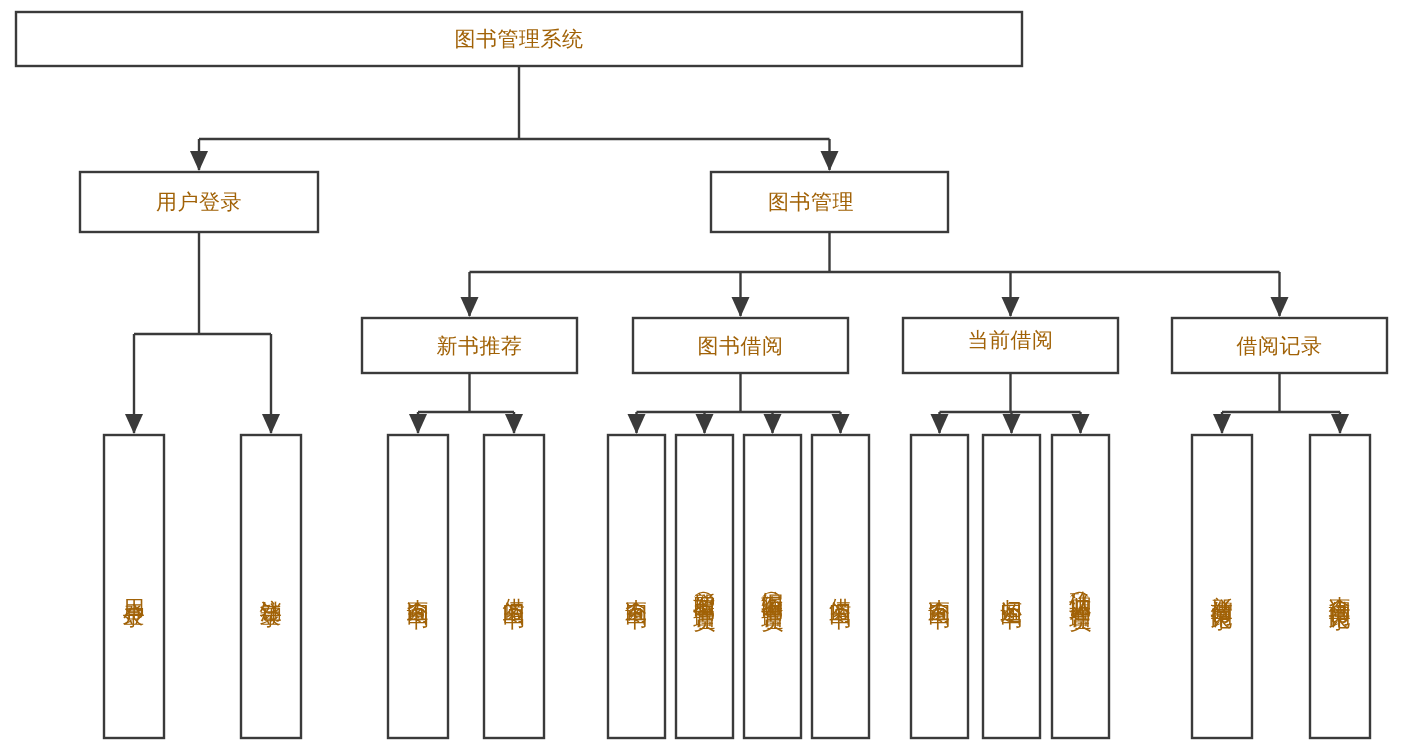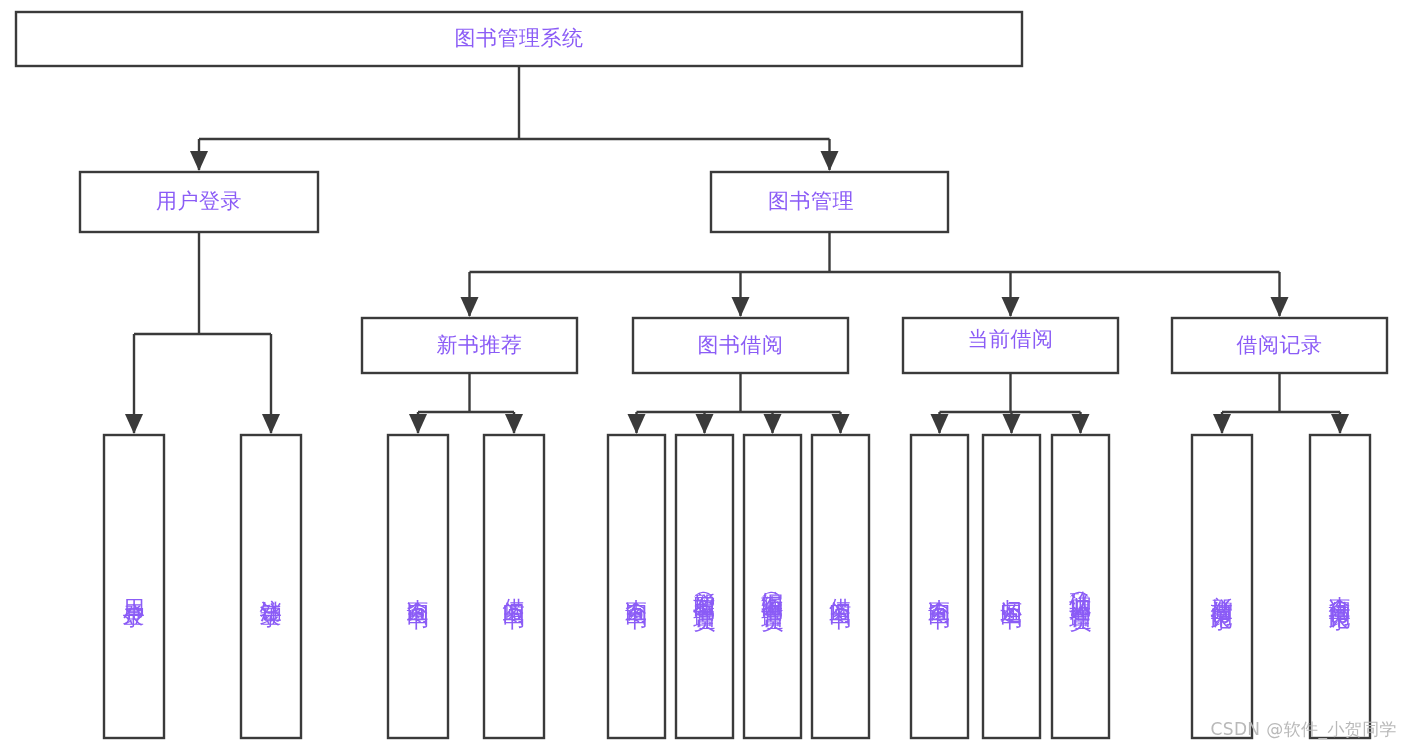--- a/index.html
+++ b/index.html
@@ -40,22 +40,22 @@
   }
   .arrow-head {
     fill: #3a3a3a;
     stroke: none;
   }
   .node-label {
     position: absolute;
     display: flex;
     align-items: center;
     justify-content: center;
-    color: #8b5cf6;
-    font-family: Liberation Serif, serif;
+    color: #a16207;
+    font-family: Liberation Sans, sans-serif;
     pointer-events: none;
     box-sizing: border-box;
   }
   .node-label.horizontal {
     font-size: 21px;
     letter-spacing: 0.5px;
     line-height: 1.2;
   }
   .node-label.vertical {
     writing-mode: vertical-rl;
@@ -176,15 +176,14 @@
       <div class="node-label vertical" style="left: 676px; top: 435px; width: 57px; height: 303px;">新增图书（管理员）</div>
       <div class="node-label vertical" style="left: 744px; top: 435px; width: 57px; height: 303px;">编辑图书（管理员）</div>
       <div class="node-label vertical" style="left: 812px; top: 435px; width: 57px; height: 303px;">借阅图书</div>
       <div class="node-label vertical" style="left: 911px; top: 435px; width: 57px; height: 303px;">查询图书</div>
       <div class="node-label vertical" style="left: 983px; top: 435px; width: 57px; height: 303px;">归还图书</div>
       <div class="node-label vertical" style="left: 1052px; top: 435px; width: 57px; height: 303px;">确认归还（管理员）</div>
       <div class="node-label vertical" style="left: 1192px; top: 435px; width: 60px; height: 303px;">新增借阅记录</div>
       <div class="node-label vertical" style="left: 1310px; top: 435px; width: 60px; height: 303px;">查询借阅记录</div>
     </div>
 
-  <div id="watermark">CSDN @软件_小贺同学</div>
 
 </div>
 
 </body></html>

